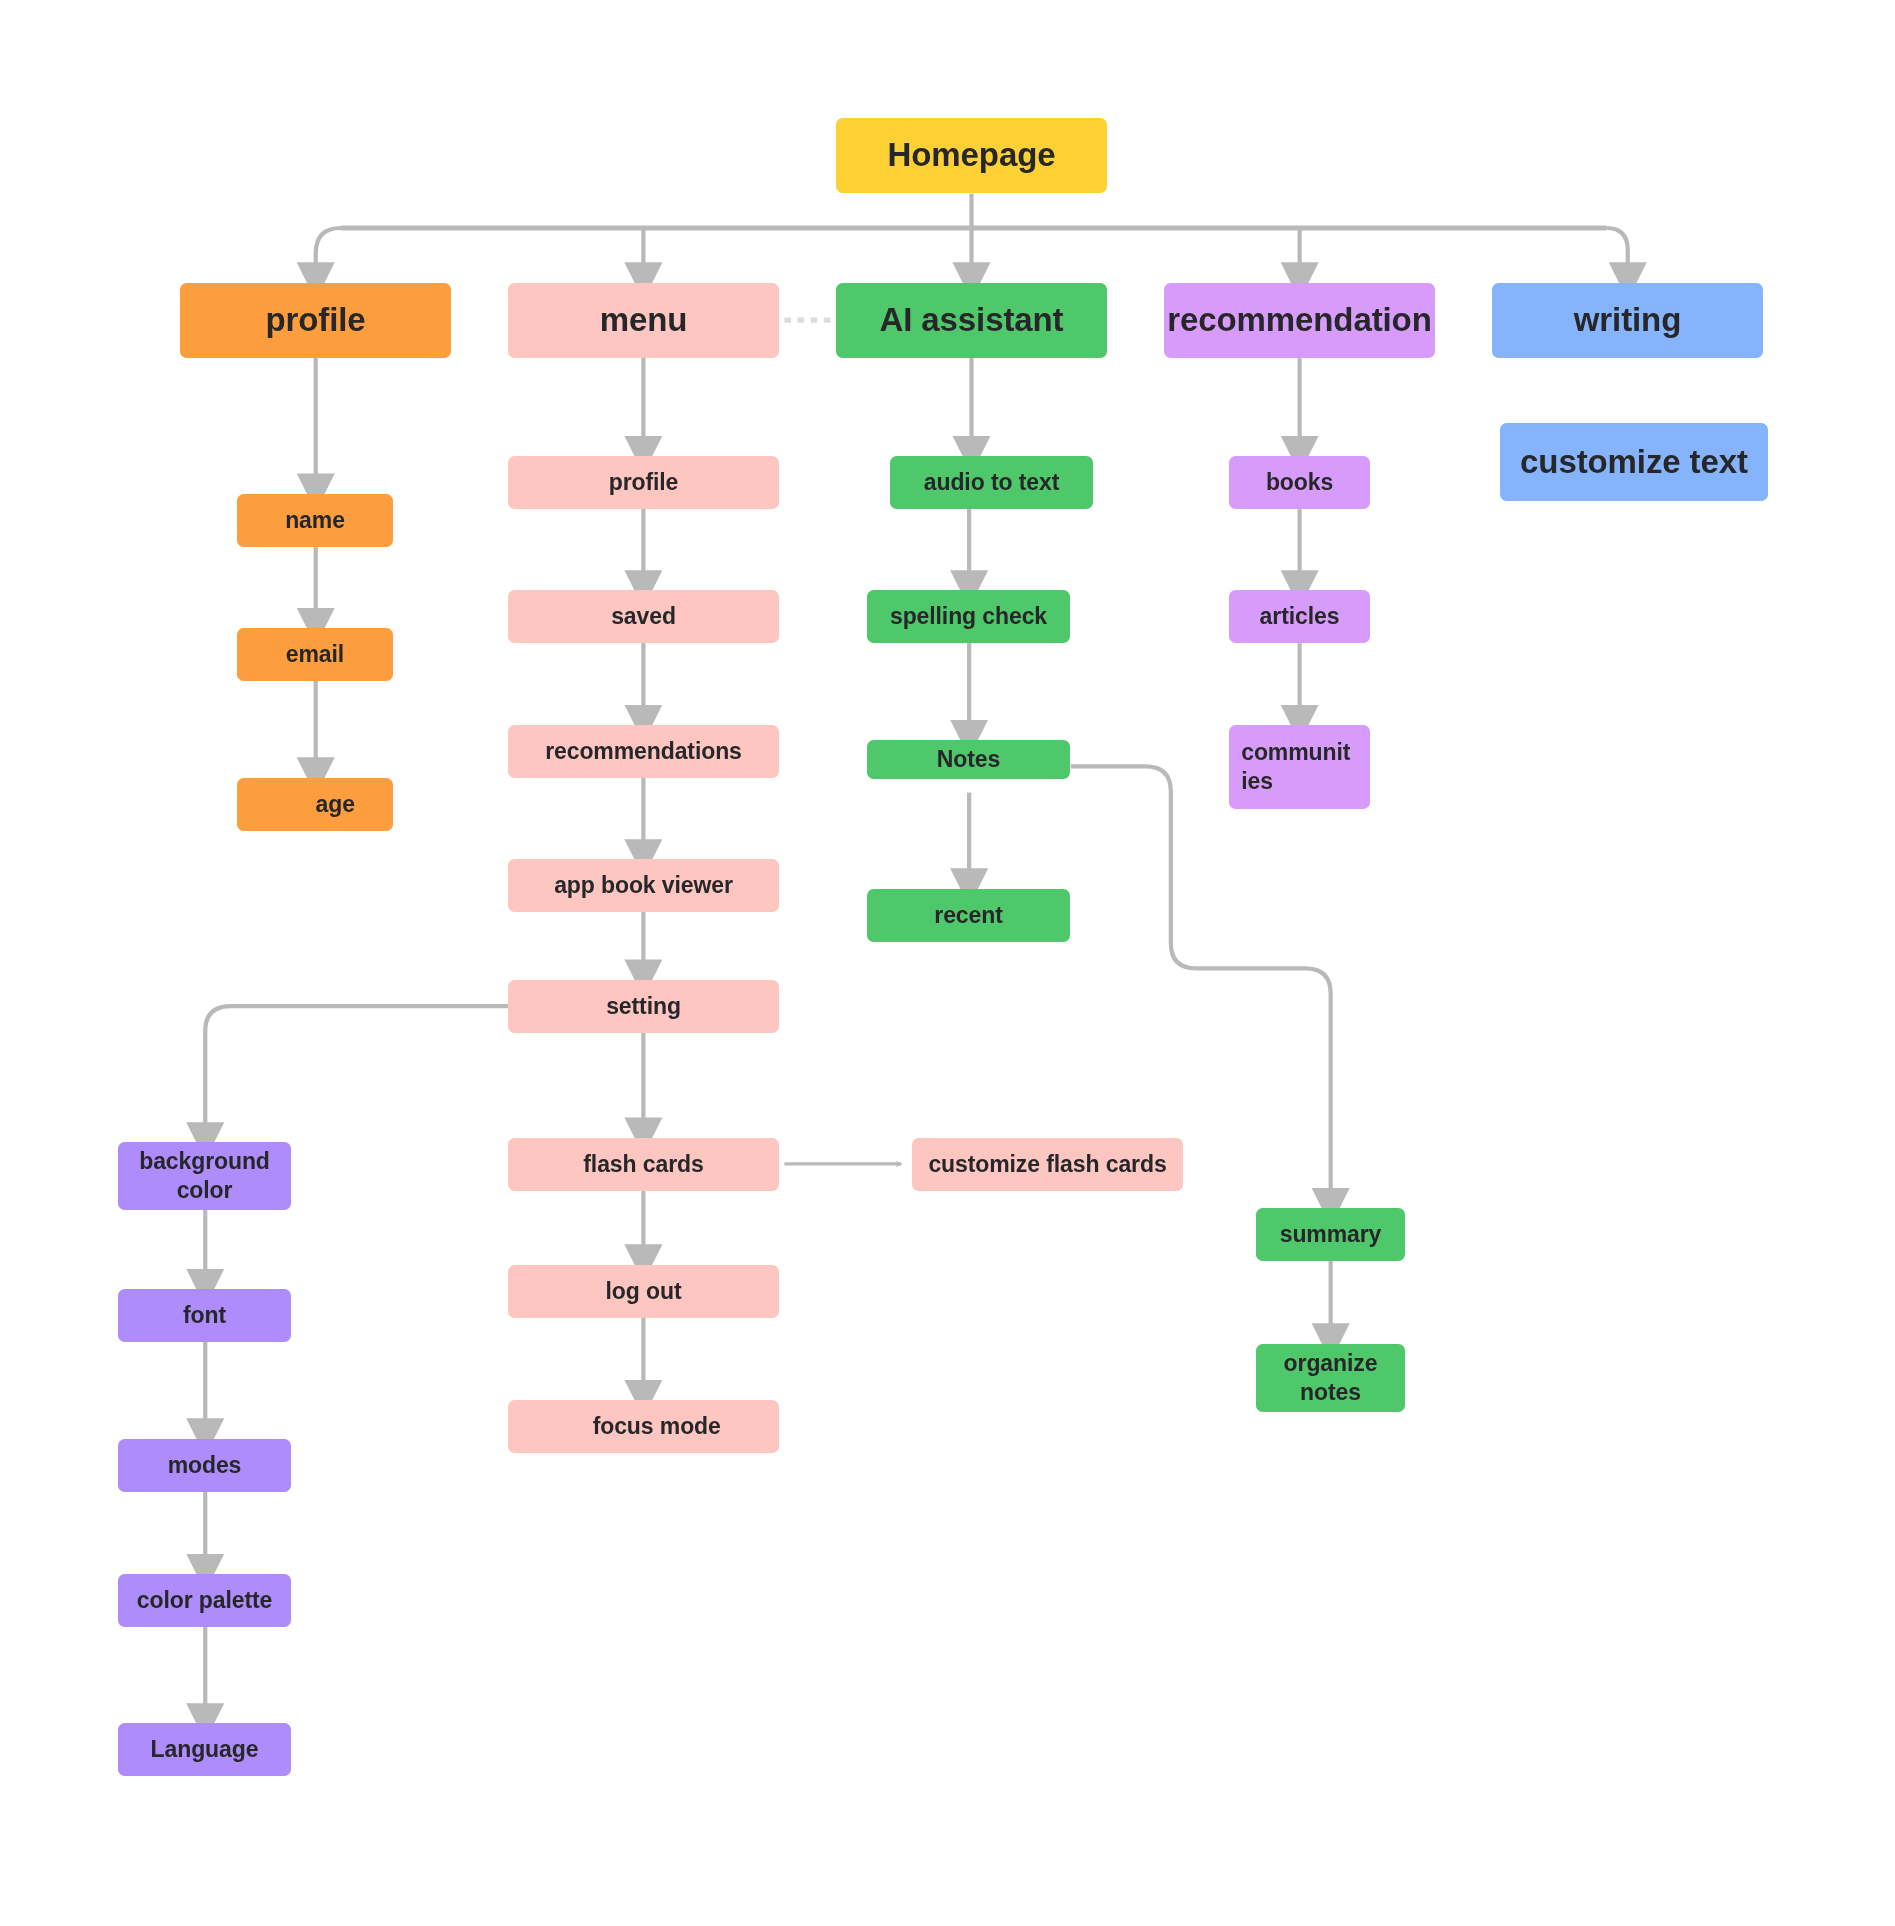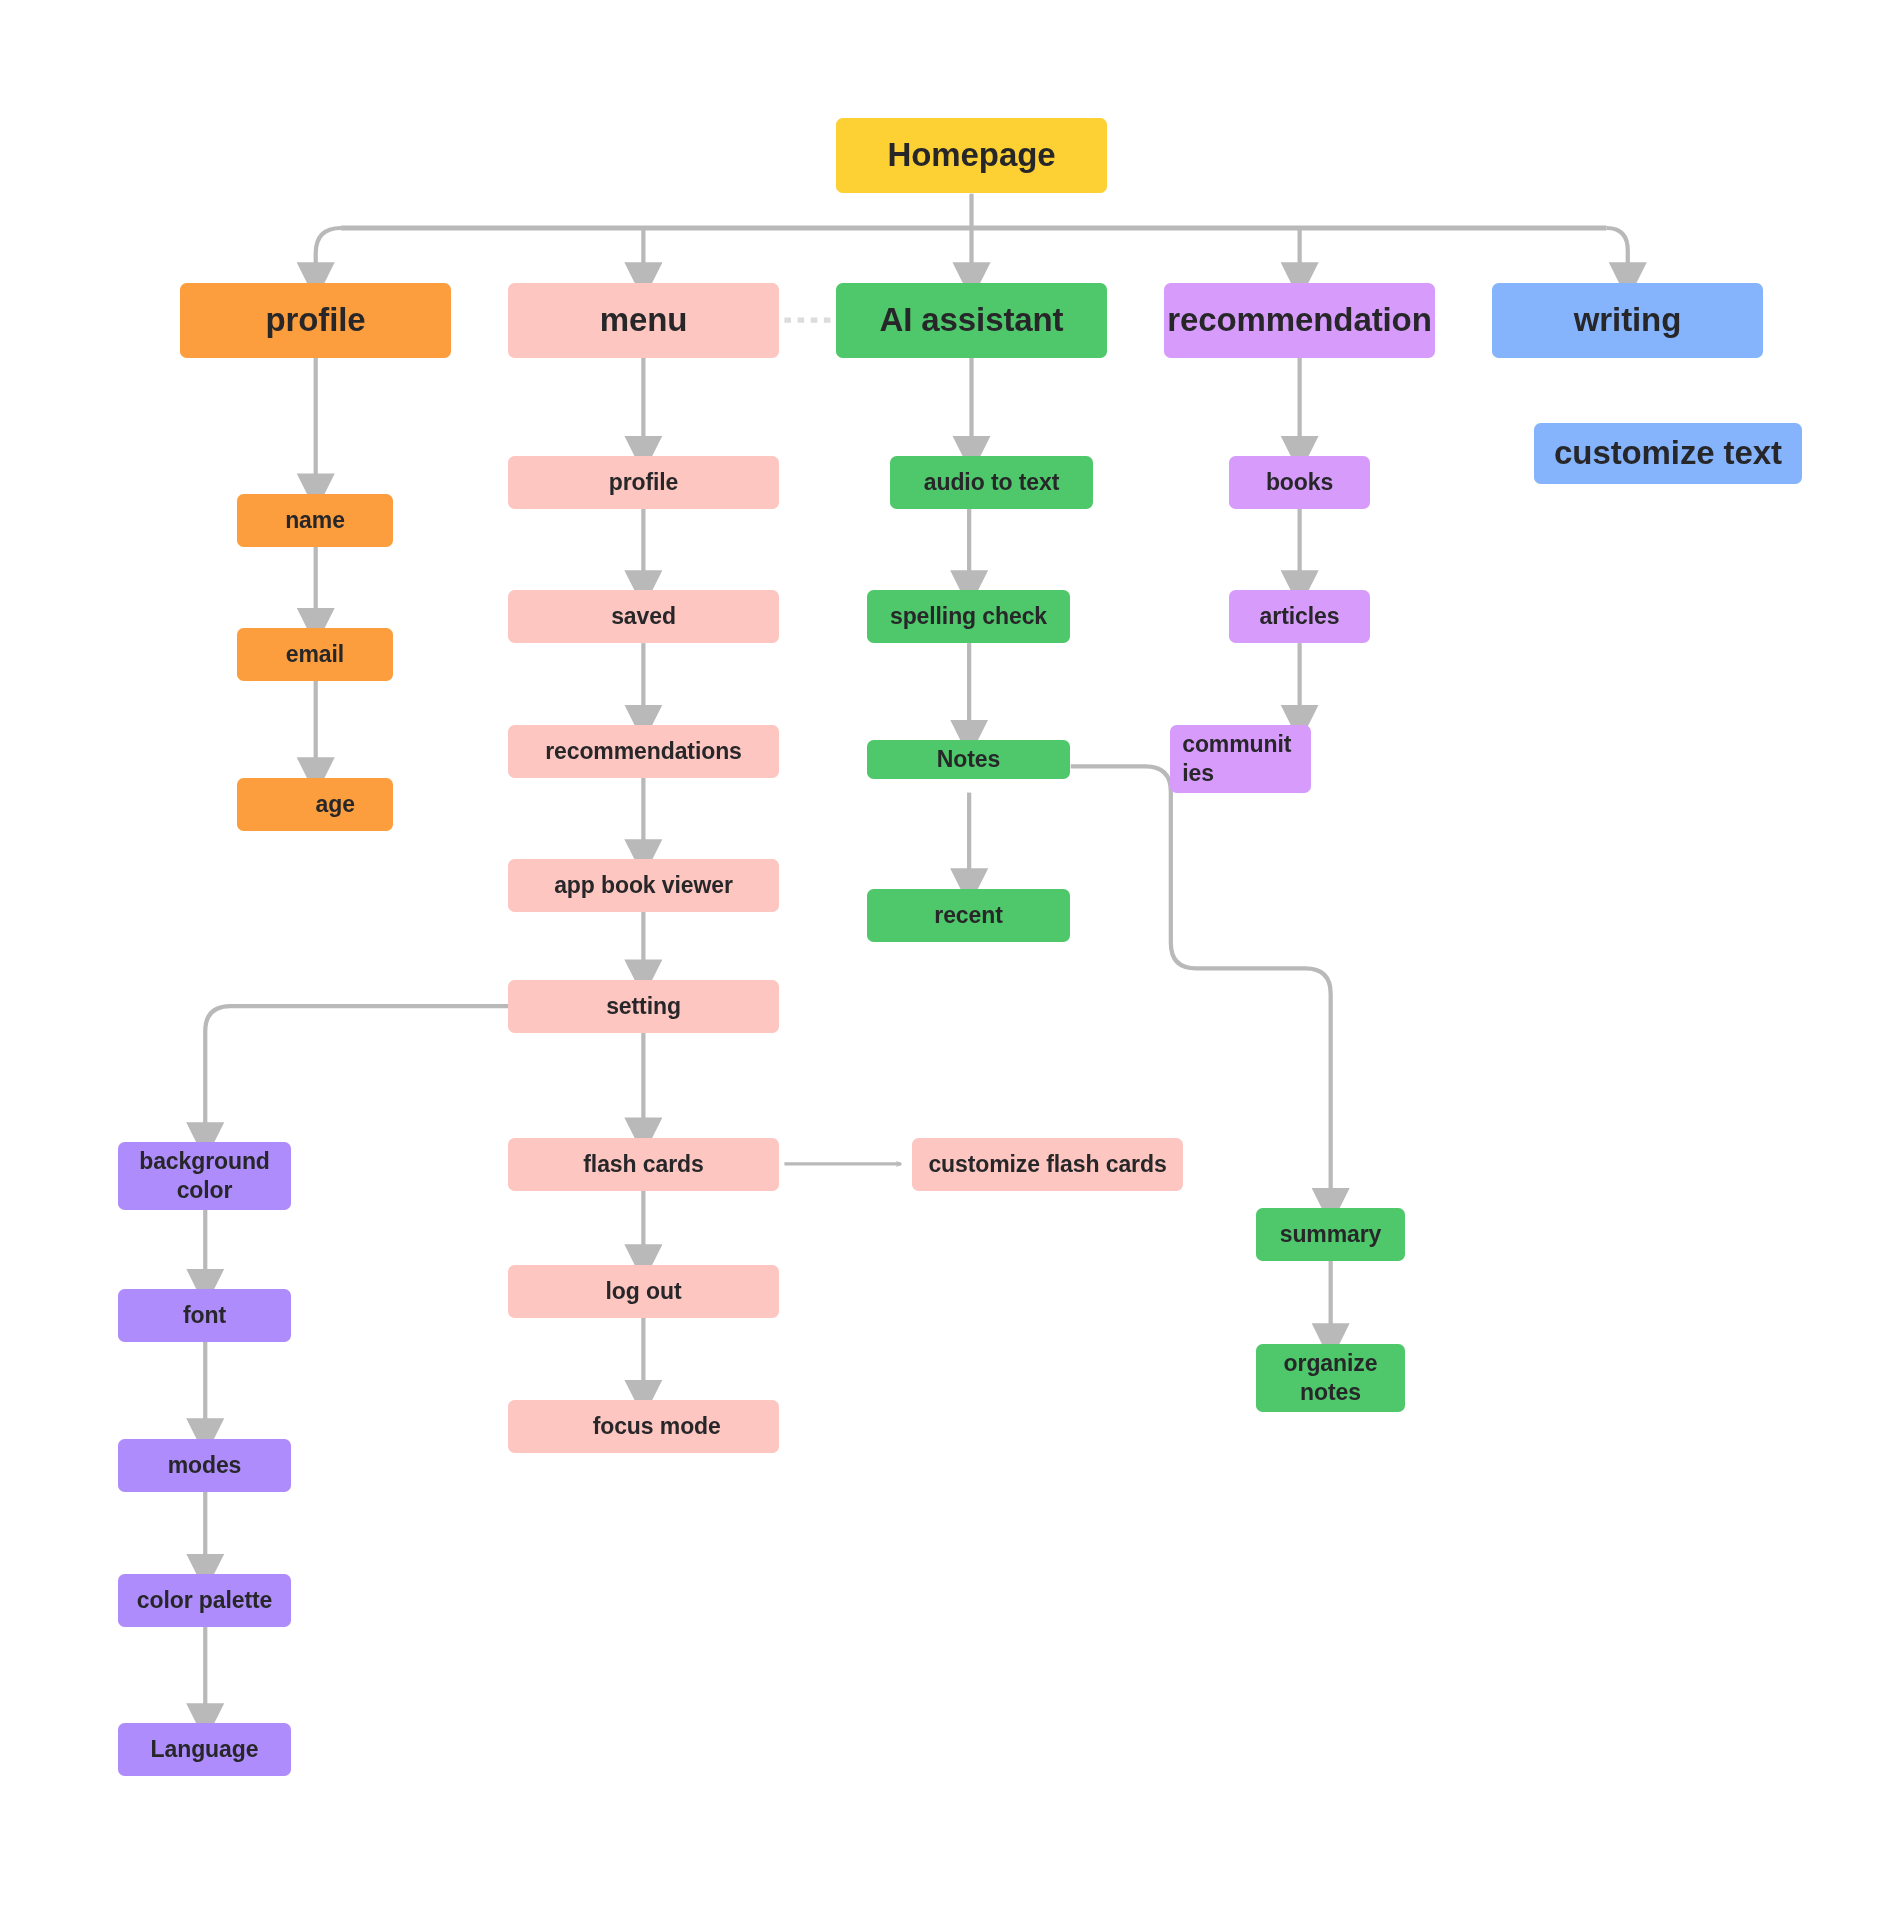--- a/index.html
+++ b/index.html
@@ -138,24 +138,24 @@
   <div class="node sz-md" style="left:870px;top:456px;width:203px;height:53px;background:#4ec86a;margin-left:20px;">audio to text</div>
   <div class="node sz-md" style="left:867px;top:590px;width:203px;height:53px;background:#4ec86a;">spelling check</div>
   <div class="node sz-md" style="left:867px;top:740px;width:203px;height:39px;background:#4ec86a;">Notes</div>
   <div class="node sz-md" style="left:867px;top:889px;width:203px;height:53px;background:#4ec86a;">recent</div>
 
   <div class="node sz-md" style="left:1256px;top:1208px;width:149px;height:53px;background:#4ec86a;">summary</div>
   <div class="node sz-md wrap" style="left:1256px;top:1344px;width:149px;height:68px;background:#4ec86a;">organize notes</div>
 
   <div class="node sz-md" style="left:1229px;top:456px;width:141px;height:53px;background:#d79cfb;">books</div>
   <div class="node sz-md" style="left:1229px;top:590px;width:141px;height:53px;background:#d79cfb;">articles</div>
-  <div class="node sz-md wrap" style="left:1170px;top:725px;width:141px;height:68px;background:#d79cfb;
+  <div class="node sz-md wrap" style="left:1229px;top:725px;width:141px;height:84px;background:#d79cfb;
               justify-content:flex-start;text-align:left;padding-left:12.2px;">communit ies</div>
 
-  <div class="node sz-lg" style="left:1500px;top:423px;width:268px;height:61px;background:#85b4fd;margin-left:34px;">customize text</div>
+  <div class="node sz-lg" style="left:1500px;top:423px;width:268px;height:78px;background:#85b4fd;">customize text</div>
 
   <div class="node sz-md wrap" style="left:118px;top:1142px;width:173px;height:68px;background:#ae8cfb;">background color</div>
   <div class="node sz-md" style="left:118px;top:1289px;width:173px;height:53px;background:#ae8cfb;">font</div>
   <div class="node sz-md" style="left:118px;top:1439px;width:173px;height:53px;background:#ae8cfb;">modes</div>
   <div class="node sz-md" style="left:118px;top:1574px;width:173px;height:53px;background:#ae8cfb;">color palette</div>
   <div class="node sz-md" style="left:118px;top:1723px;width:173px;height:53px;background:#ae8cfb;">Language</div>
 
 </div>
 
 

